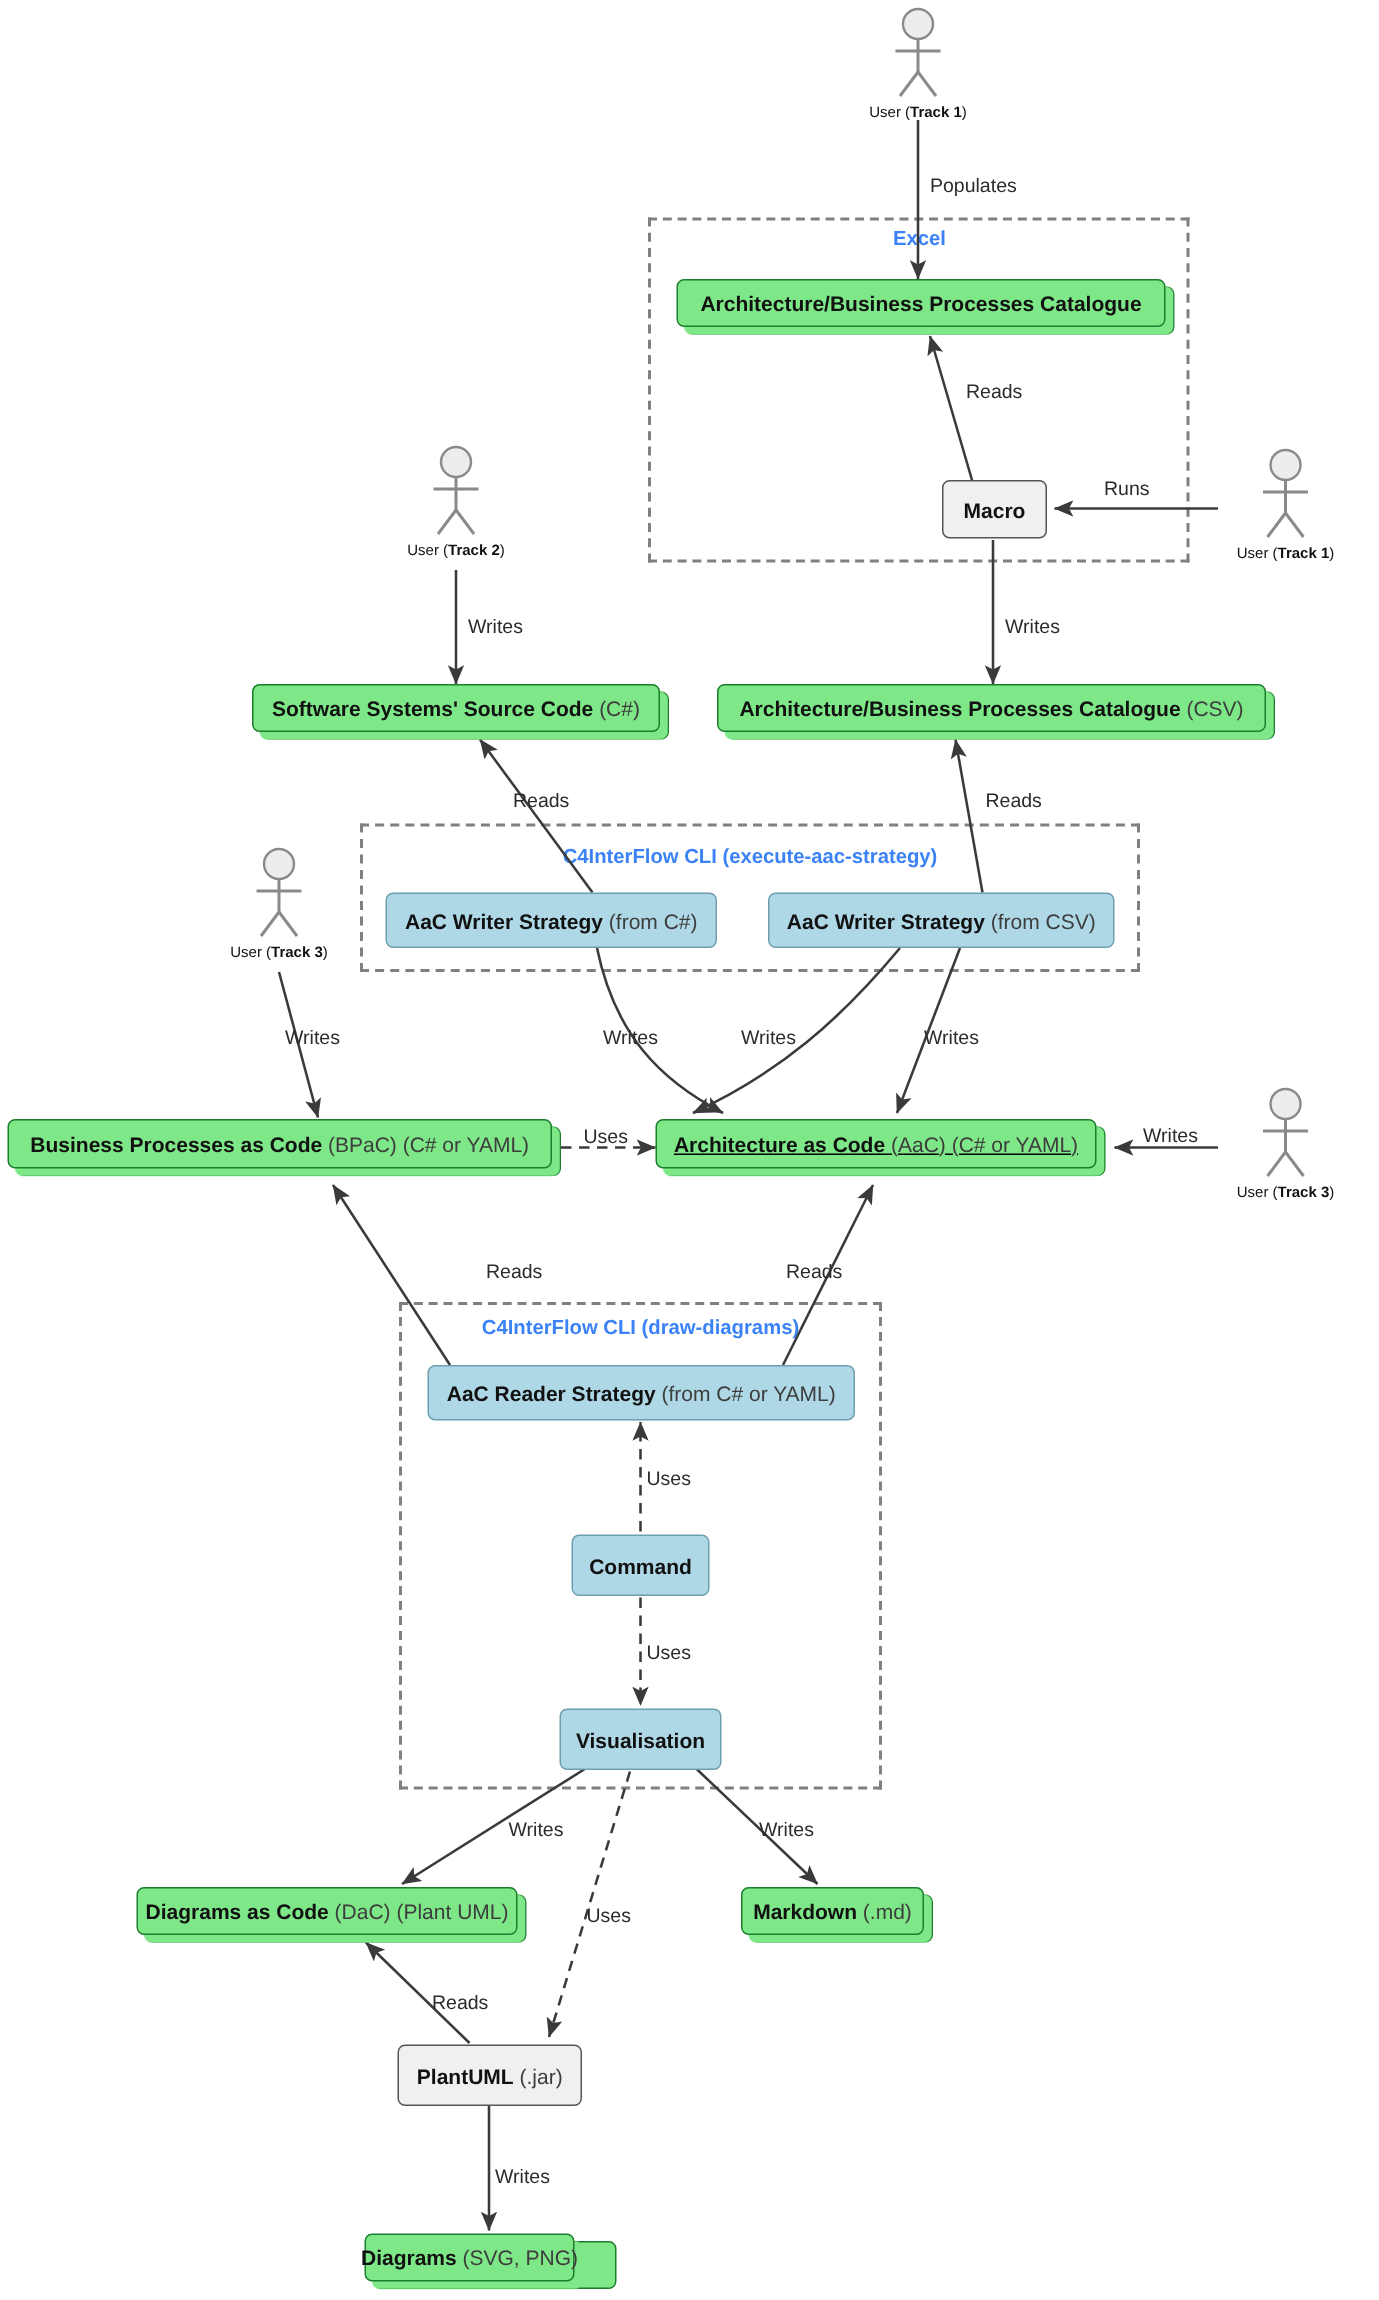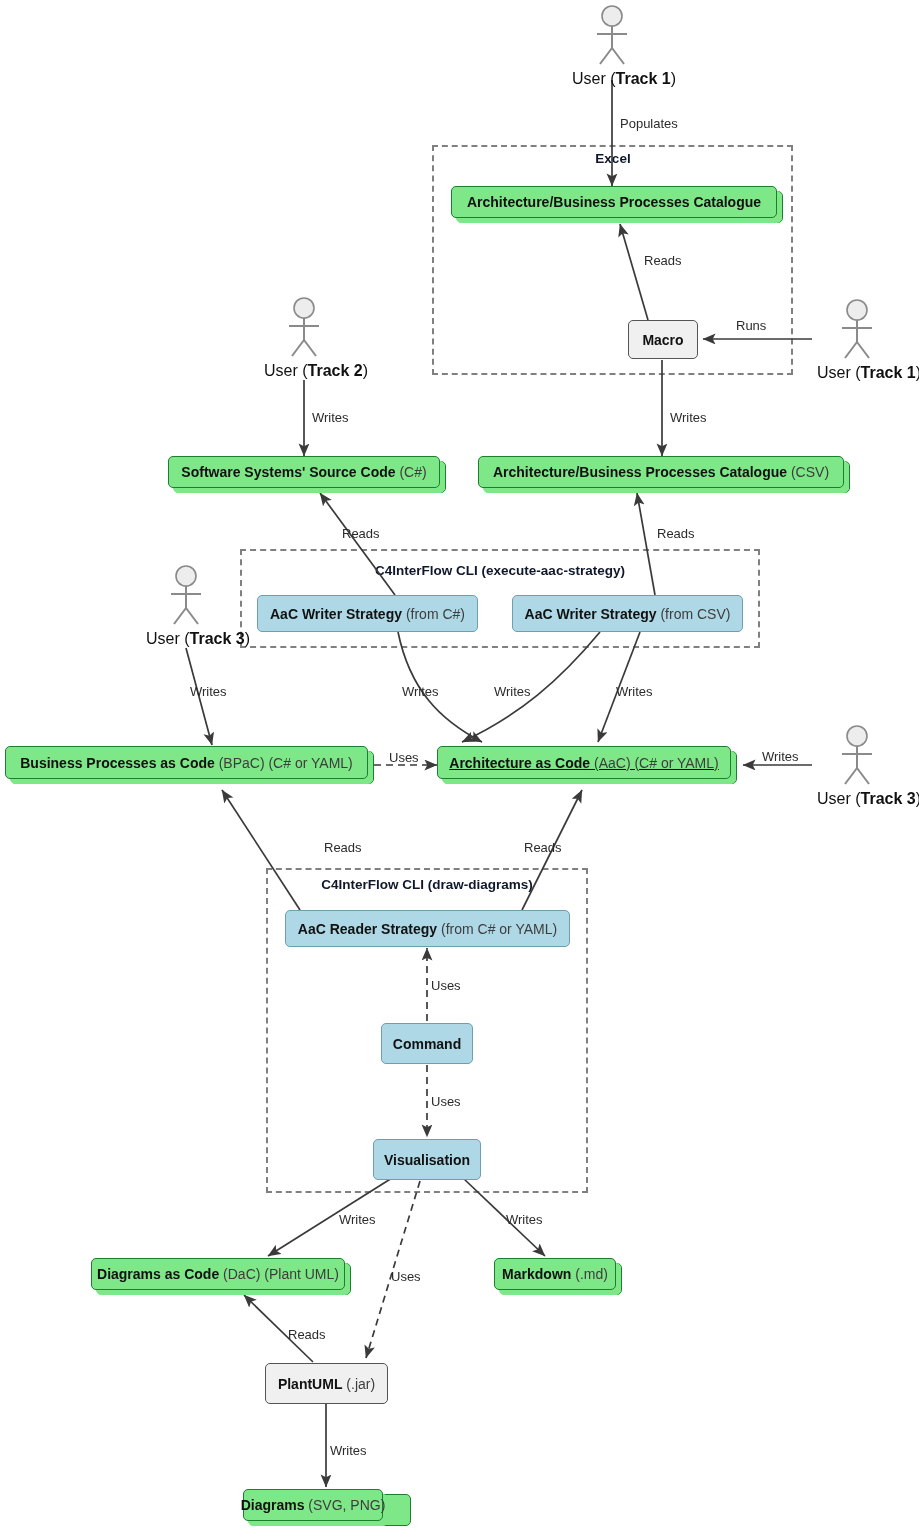--- a/index.html
+++ b/index.html
@@ -12,21 +12,21 @@
 
   
   .group{
     position:absolute;
     border:2px dashed #808080;
     background:transparent;
     box-sizing:border-box;
   }
   .group-title{
     position:absolute;
-    font-size:13.5px;font-weight:bold;color:#0f172a;
+    font-size:13.5px;font-weight:bold;color:#3b82f6;
     white-space:nowrap;text-align:right;
     transform:translateX(-50%);
   }
 
   
   .node{
     position:absolute;box-sizing:border-box;
     display:flex;align-items:center;justify-content:center;
     white-space:nowrap;line-height:1;
   }
@@ -60,21 +60,21 @@
   .gray{
     background:#f0f0f0;
     border:1.4px solid #555555;
     border-radius:5px;
   }
 
   
   .actor{position:absolute;width:80px;}
   .actor svg{display:block;margin:0 auto;}
   .actor .caption{
-    text-align:center;font-size:16px;color:#111111;
+    text-align:center;font-size:10px;color:#111111;
     margin-top:2px;white-space:nowrap;
     transform:translateX(0);
   }
   .actor .caption b{font-weight:bold;}
 
   
   .elabel{
     position:absolute;font-size:13px;color:#2b2b2b;
     white-space:nowrap;background:transparent;
   }

